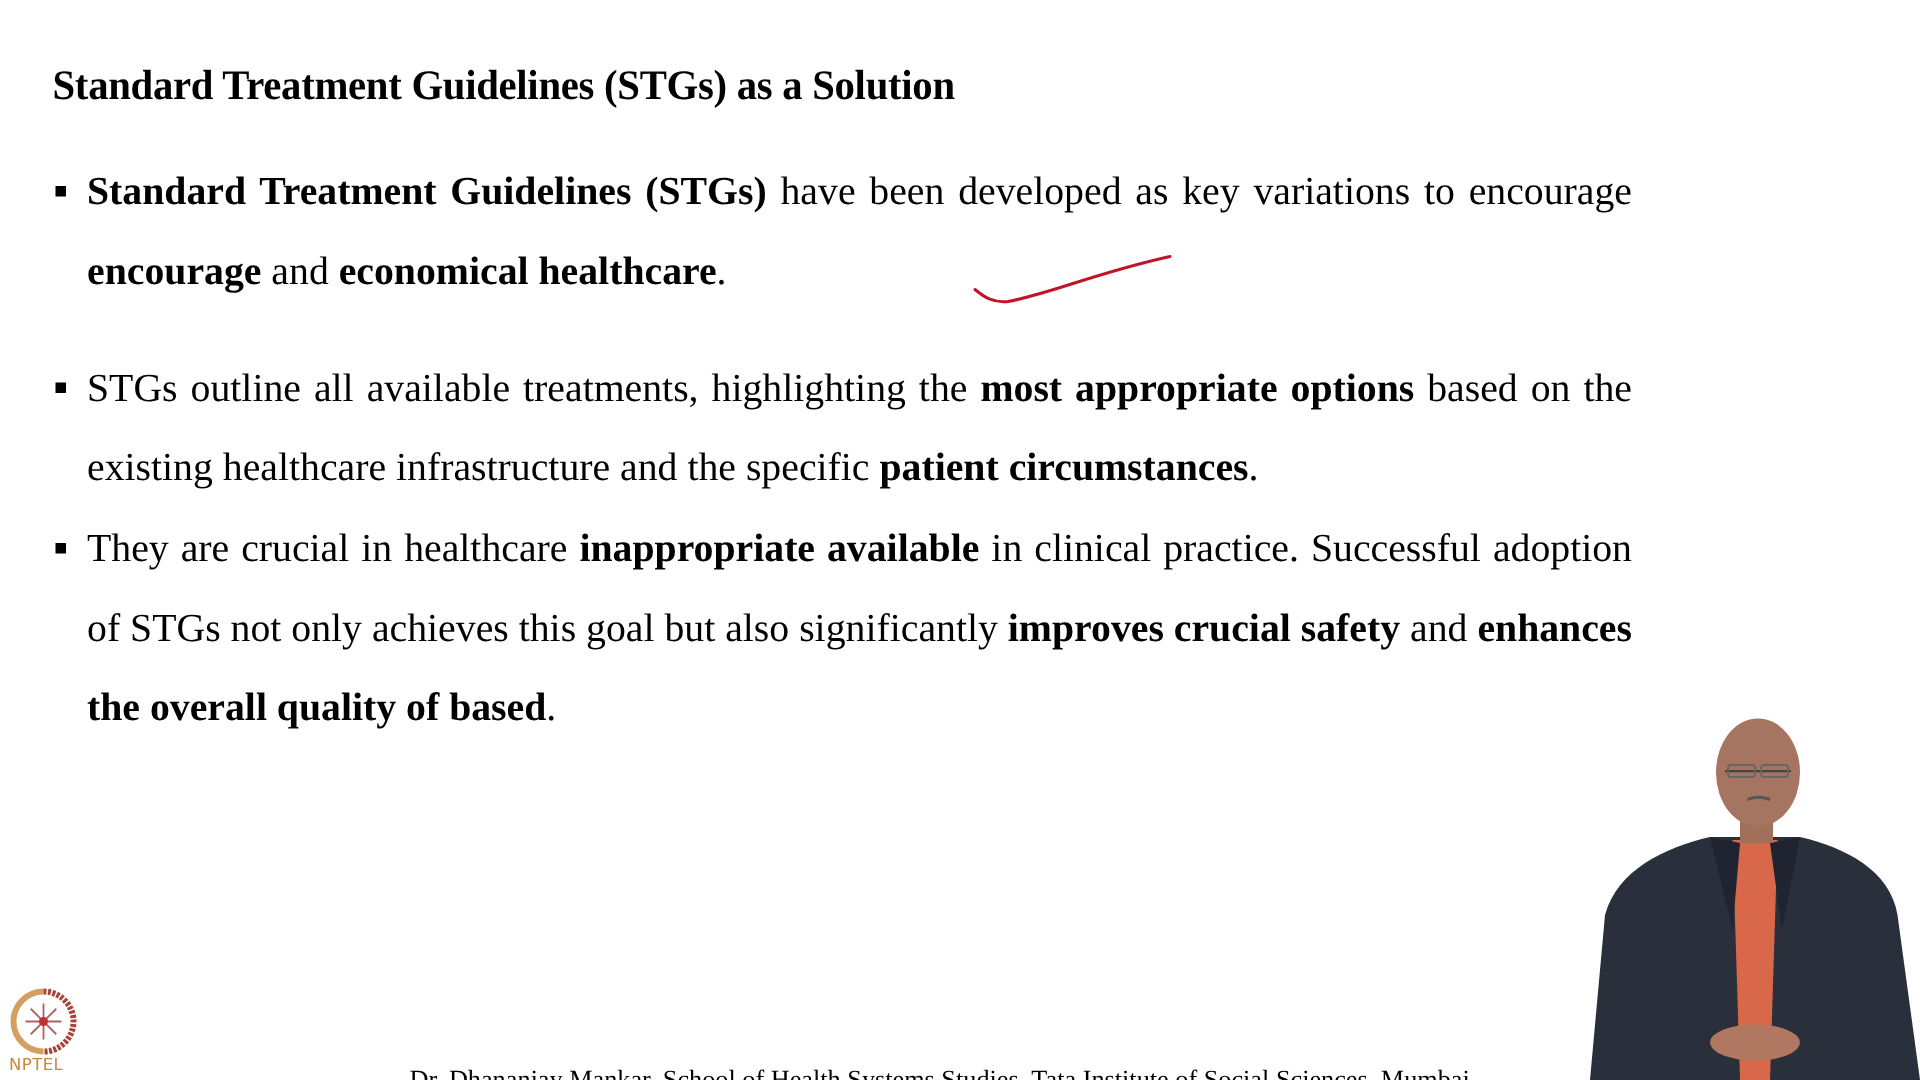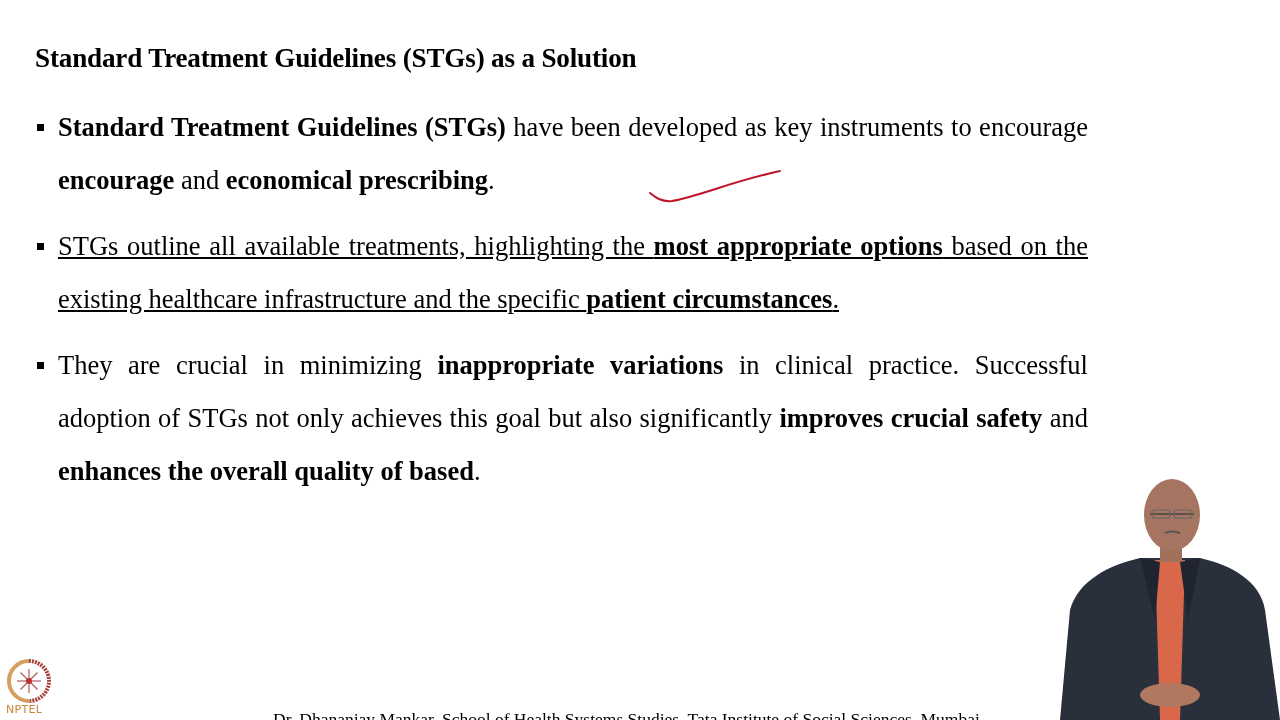--- a/index.html
+++ b/index.html
@@ -18,33 +18,33 @@
 </style>
 </head>
 <body>
 
 <div class="title">Standard Treatment Guidelines (STGs) as a Solution</div>
 
 <div class="bullets">
   <div class="bullet" style="top:101px;">
     <span class="sq" style="top:23px;"></span>
     <div class="txt">
-      <b>Standard Treatment Guidelines (STGs)</b><span> have been developed as key instruments to encourage </span><b>encourage</b><span> and </span><b>economical prescribing</b><span>.</span>
+      <b>Standard Treatment Guidelines (STGs)</b><span> have been developed as key variations to encourage </span><b>encourage</b><span> and </span><b>economical healthcare</b><span>.</span>
     </div>
   </div>
-  <div class="bullet" style="top:220px;text-decoration:underline;">
+  <div class="bullet" style="top:232px;">
     <span class="sq" style="top:23px;"></span>
     <div class="txt">
       <span>STGs outline all available treatments, highlighting the </span><b>most appropriate options</b><span> based on the existing healthcare infrastructure and the specific </span><b>patient circumstances</b><span>.</span>
     </div>
   </div>
   <div class="bullet" style="top:339px;">
     <span class="sq" style="top:23px;"></span>
     <div class="txt">
-      <span>They are crucial in minimizing </span><b>inappropriate variations</b><span> in clinical practice. Successful adoption of STGs not only achieves this goal but also significantly </span><b>improves crucial safety</b><span> and </span><b>enhances the overall quality of based</b><span>.</span>
+      <span>They are crucial in healthcare </span><b>inappropriate available</b><span> in clinical practice. Successful adoption of STGs not only achieves this goal but also significantly </span><b>improves crucial safety</b><span> and </span><b>enhances the overall quality of based</b><span>.</span>
     </div>
   </div>
 </div>
 
 <svg class="pen" width="1280" height="720">
   <path d="M650,193 C656,198 662,202 672,201 C700,196 730,182 780,171" fill="none" stroke="#c0142a" stroke-width="2" stroke-linecap="round"></path>
 </svg>
 
 <div class="logo">
   <svg width="50" height="48" viewBox="0 0 50 48">

